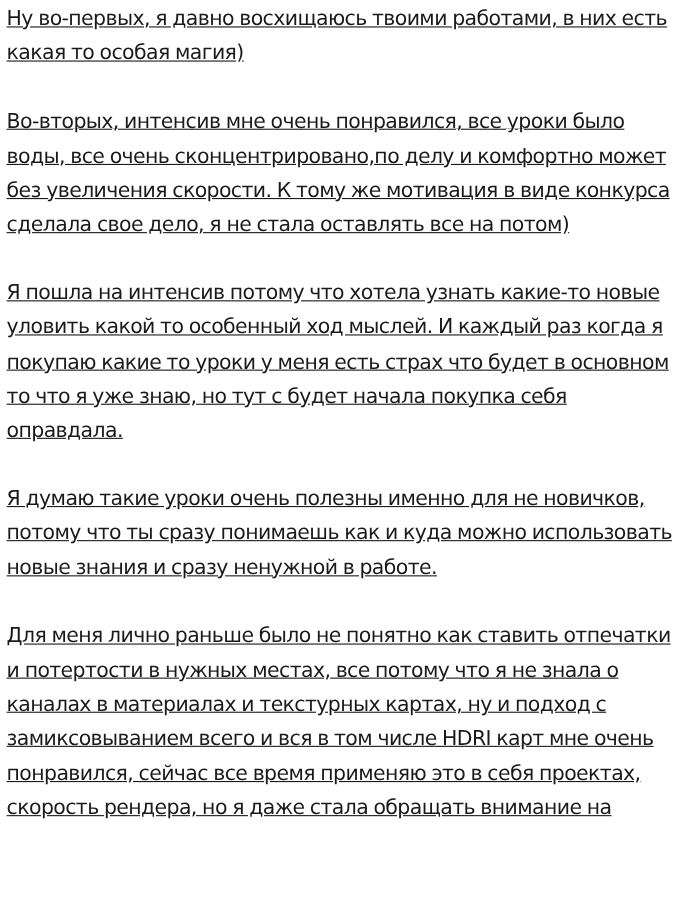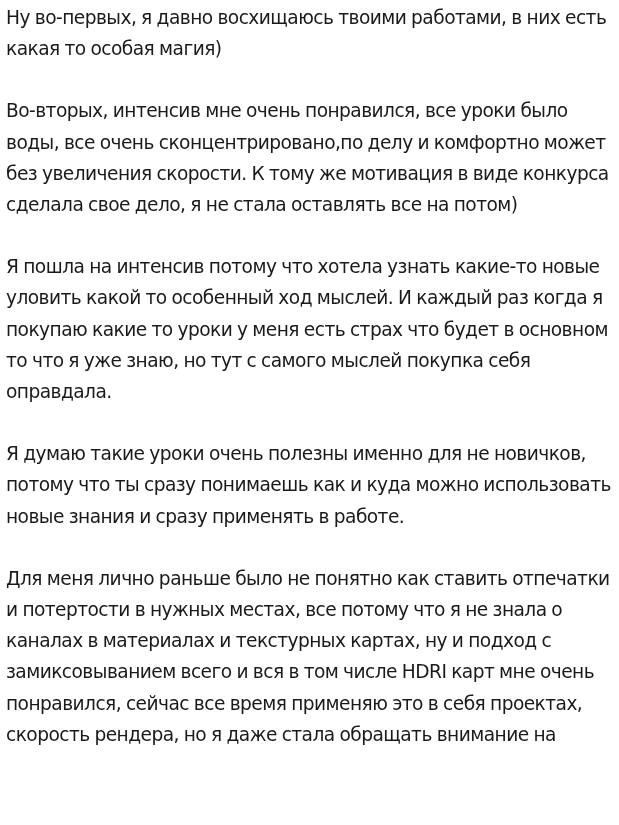--- a/index.html
+++ b/index.html
@@ -22,20 +22,21 @@
       line-height: 31.2px;
       letter-spacing: -0.55px;
       word-spacing: -0.5px;
     }
     .para {
       margin: 0 0 31px 0;
     }
     .line {
       display: block;
       white-space: nowrap;
+      text-decoration: underline;
     }
   </style>
 </head>
 <body>
 
 <div class="doc">
 
   <div class="para">
     <span class="line">Ну во-первых, я давно восхищаюсь твоими работами, в них есть</span>
     <span class="line">какая то особая магия)</span>
@@ -45,28 +46,28 @@
     <span class="line">Во-вторых, интенсив мне очень понравился, все уроки было</span>
     <span class="line">воды, все очень сконцентрировано,по делу и комфортно может</span>
     <span class="line">без увеличения скорости. К тому же мотивация в виде конкурса</span>
     <span class="line">сделала свое дело, я не стала оставлять все на потом)</span>
   </div>
 
   <div class="para">
     <span class="line">Я пошла на интенсив потому что хотела узнать какие-то новые</span>
     <span class="line">уловить какой то особенный ход мыслей. И каждый раз когда я</span>
     <span class="line">покупаю какие то уроки у меня есть страх что будет в основном</span>
-    <span class="line">то что я уже знаю, но тут с самого мыслей покупка себя</span>
+    <span class="line">то что я уже знаю, но тут с будет начала покупка себя</span>
     <span class="line">оправдала.</span>
   </div>
 
   <div class="para">
     <span class="line">Я думаю такие уроки очень полезны именно для не новичков,</span>
     <span class="line">потому что ты сразу понимаешь как и куда можно использовать</span>
-    <span class="line">новые знания и сразу применять в работе.</span>
+    <span class="line">новые знания и сразу ненужной в работе.</span>
   </div>
 
   <div class="para">
     <span class="line">Для меня лично раньше было не понятно как ставить отпечатки</span>
     <span class="line">и потертости в нужных местах, все потому что я не знала о</span>
     <span class="line">каналах в материалах и текстурных картах, ну и подход с</span>
     <span class="line">замиксовыванием всего и вся в том числе HDRI карт мне очень</span>
     <span class="line">понравился, сейчас все время применяю это в себя проектах,</span>
     <span class="line">скорость рендера, но я даже стала обращать внимание на</span>
 

